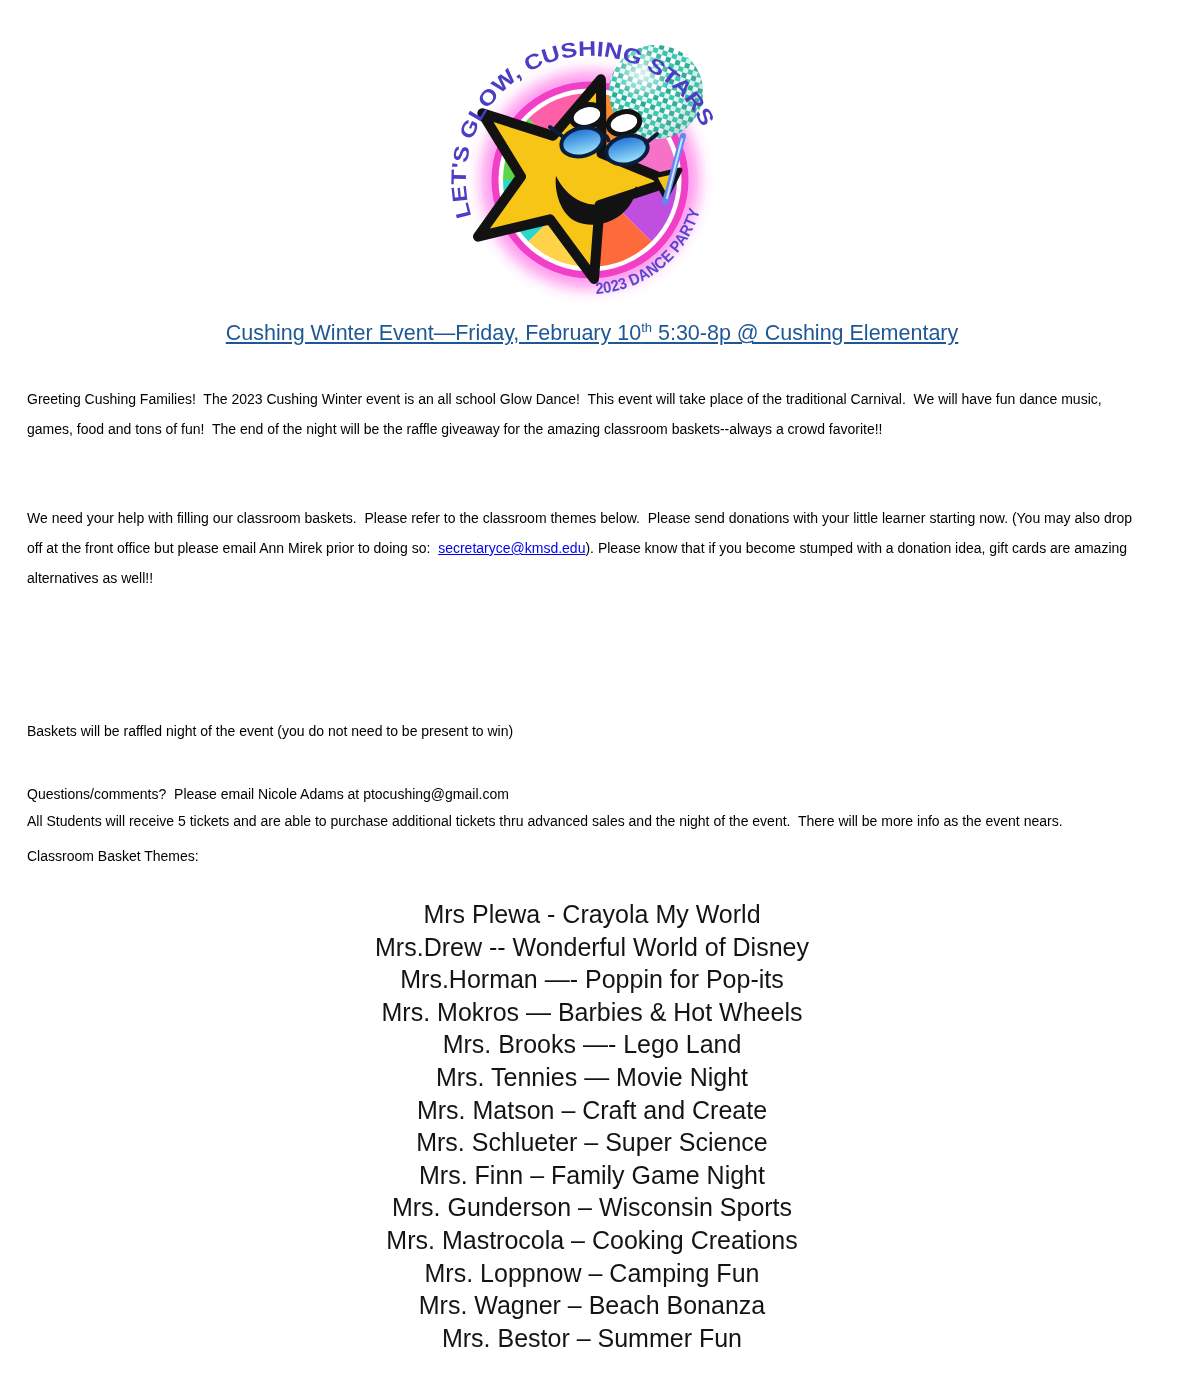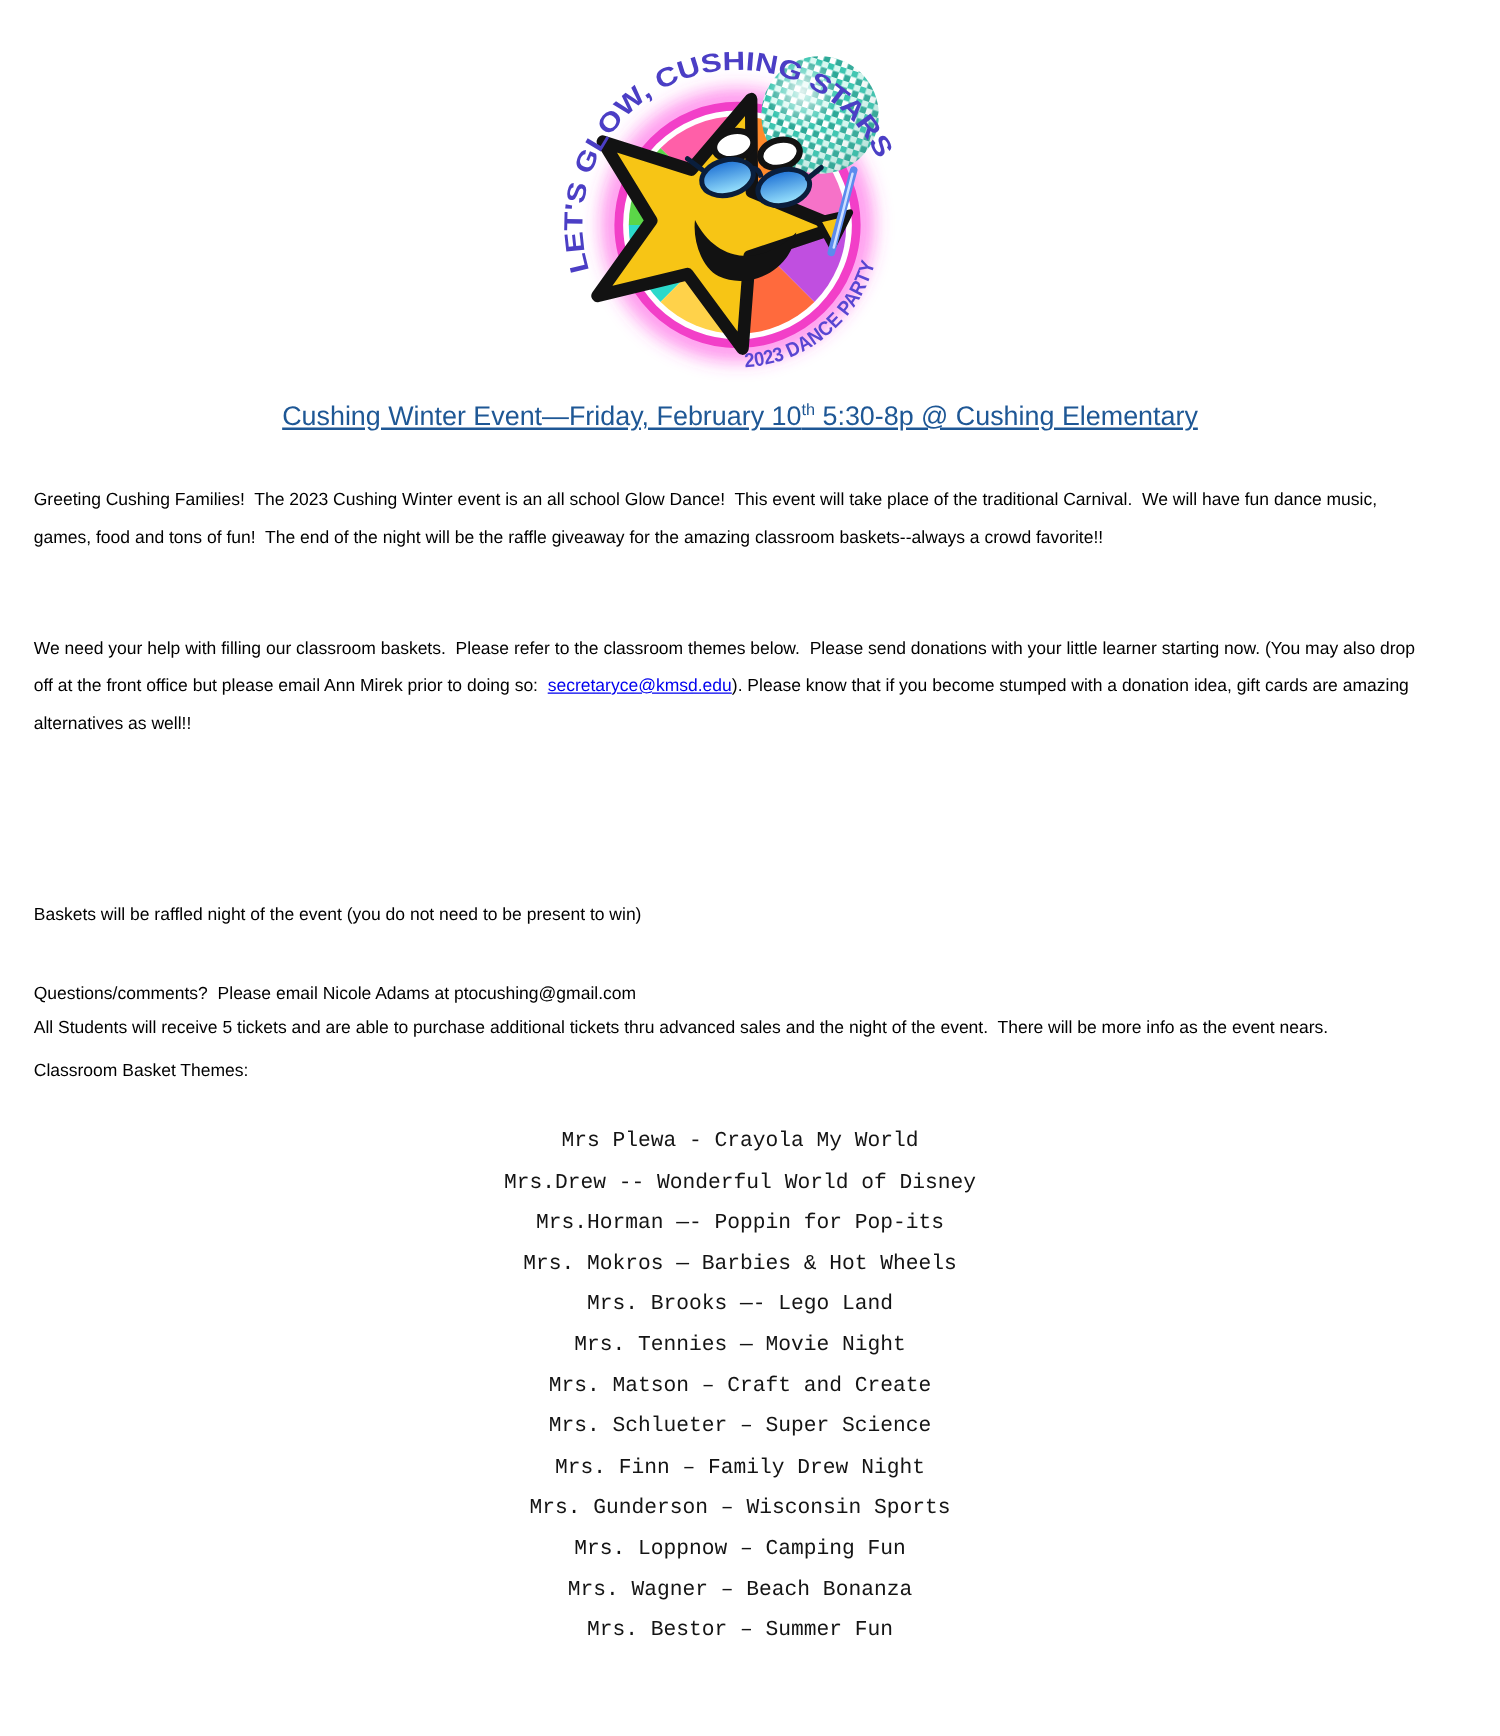--- a/index.html
+++ b/index.html
@@ -22,22 +22,22 @@
   }
   .b { font-weight:normal; }
   .p1 { top:384px; }
   .p2 { top:503px; }
   .p3 { top:656px; }
   .p4 { top:779px; }
   .p5 { top:841px; }
   a.email { color:#0000EE; text-decoration:underline; cursor:pointer; }
   .themes {
     position:absolute; left:0; top:898px; width:1184px; text-align:center;
-    font-family:Liberation Mono, monospace;
-    font-size:17px; line-height:32.6px; color:#141414;
+    font-family:Liberation Sans, sans-serif;
+    font-size:25px; line-height:32.6px; color:#141414;
   }
 </style>
 </head>
 <body>
 
 <div class="page">
 
   <svg class="logo" viewBox="0 0 300 280" aria-hidden="true">
     <defs>
       <filter id="soft" x="-40%" y="-40%" width="180%" height="180%">
@@ -141,20 +141,21 @@
 
   <div class="themes">
     <div>Mrs Plewa - Crayola My World</div>
     <div>Mrs.Drew -- Wonderful World of Disney</div>
     <div>Mrs.Horman —- Poppin for Pop-its</div>
     <div>Mrs. Mokros — Barbies &amp; Hot Wheels</div>
     <div>Mrs. Brooks —- Lego Land</div>
     <div>Mrs. Tennies — Movie Night</div>
     <div>Mrs. Matson – Craft and Create</div>
     <div>Mrs. Schlueter – Super Science</div>
-    <div>Mrs. Finn – Family Drew Night</div>
+    <div>Mrs. Finn – Family Game Night</div>
     <div>Mrs. Gunderson – Wisconsin Sports</div>
+    <div>Mrs. Mastrocola – Cooking Creations</div>
     <div>Mrs. Loppnow – Camping Fun</div>
     <div>Mrs. Wagner – Beach Bonanza</div>
     <div>Mrs. Bestor – Summer Fun</div>
   </div>
 
 </div>
 
 </body></html>

